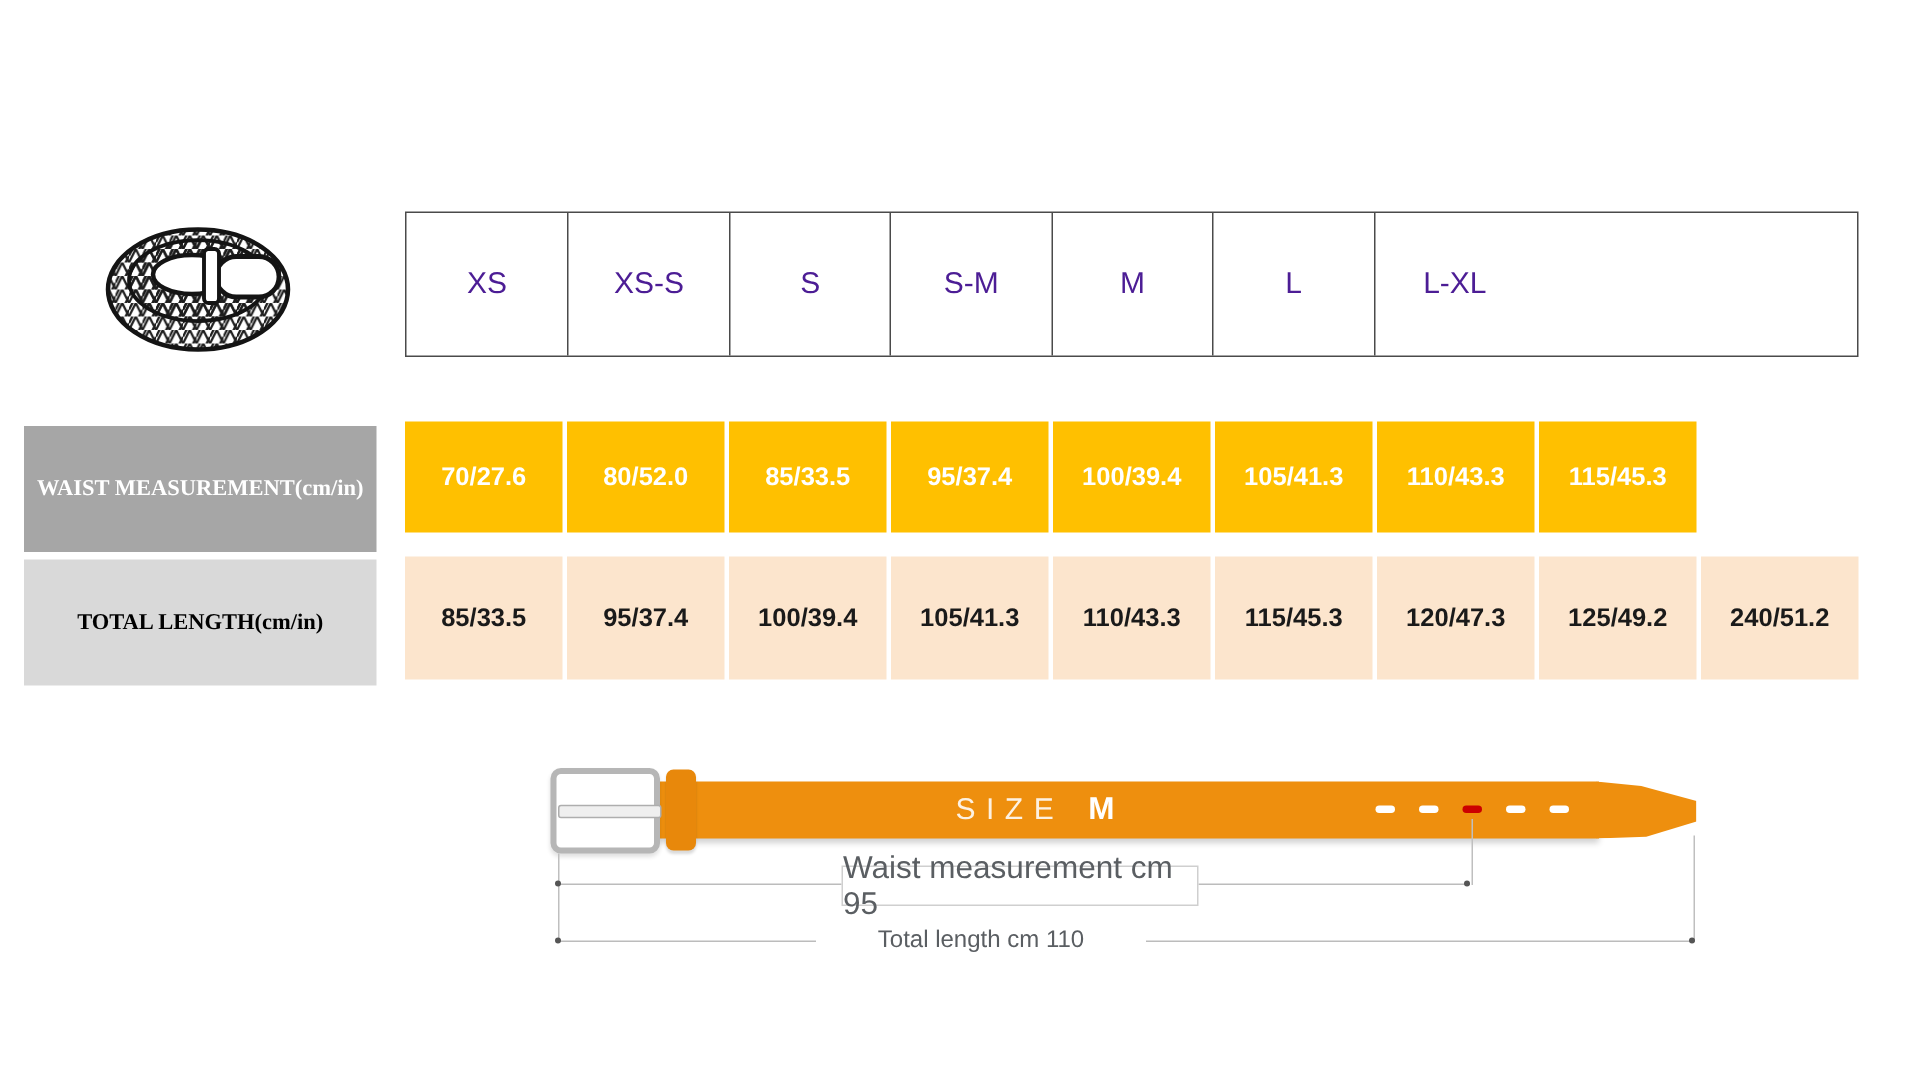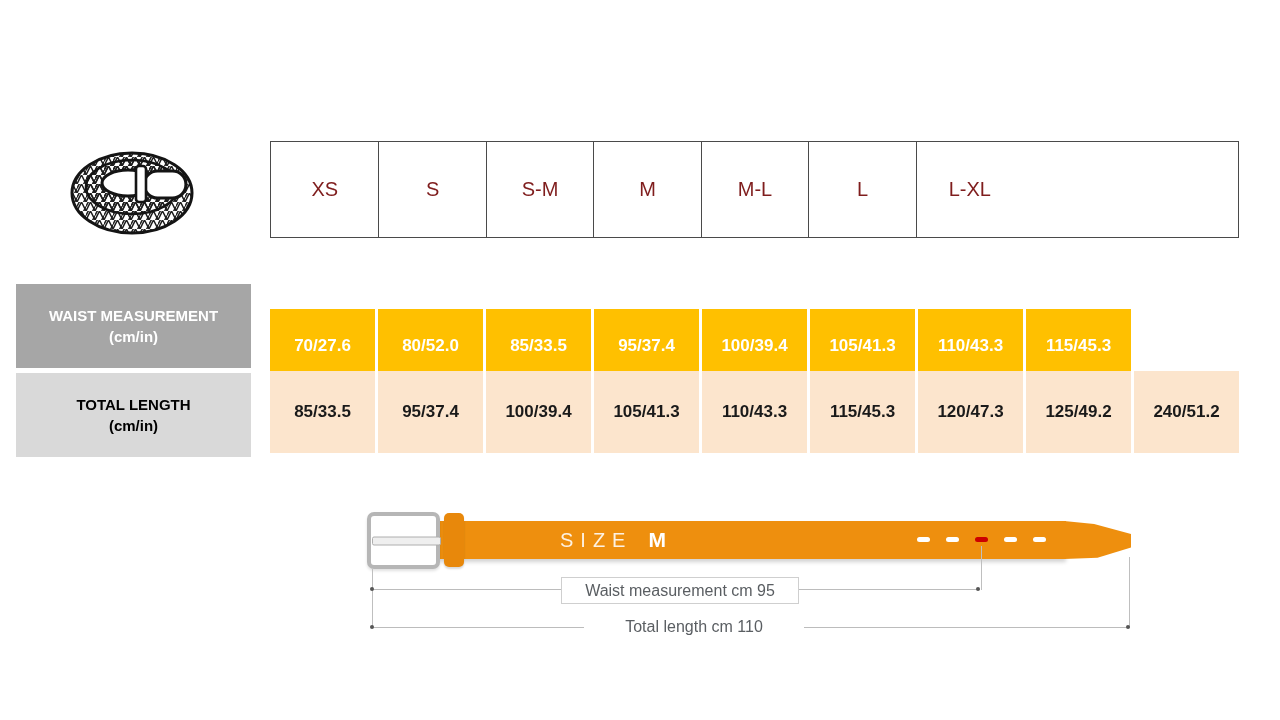--- a/index.html
+++ b/index.html
@@ -8,34 +8,34 @@
   #page { position:relative; width:1280px; height:720px; background:#fff; }
 
   
   #belt-icon { position:absolute; left:68px; top:138px; width:132px; height:102px; }
 
   
   #size-header { position:absolute; left:270px; top:141px; width:969px; height:97px;
     display:grid; grid-template-columns:repeat(9,1fr);
     border:1.6px solid #4a4a4a; background:#fff; }
   #size-header .hcell { display:flex; align-items:center; justify-content:center;
-    font-size:20px; color:#7f1d1d; border-left:1.4px solid #4a4a4a; }
+    font-size:20px; color:#4c1d95; border-left:1.4px solid #4a4a4a; }
   #size-header .hcell:first-child { border-left:none; }
 
   
   .row-label { position:absolute; left:16px; width:235px; height:84px;
-    display:flex; flex-direction:column; align-items:center; justify-content:center;
-    font-weight:bold; font-size:15px; line-height:1.4; text-align:center; }
+    display:flex; flex-direction:row; align-items:center; justify-content:center;
+    font-weight:bold; font-size:15px; line-height:1.4; text-align:center;font-family:Liberation Serif, serif; }
   #waist-label { top:284px; background:#A6A6A6; color:#ffffff; }
   #length-label { top:373px; background:#D9D9D9; color:#000000; }
 
   
   .value-row { position:absolute; left:270px; width:969px;
     display:grid; grid-template-columns:repeat(9,1fr); gap:3px; }
-  #waist-row { top:281px; height:74px;margin-top:28px; }
+  #waist-row { top:281px; height:74px; }
   #length-row { top:371px; height:82px; }
   .vcell { display:flex; align-items:center; justify-content:center;
     font-weight:bold; font-size:17px; }
   #waist-row .vcell { background:#FFC000; color:#ffffff; }
   #length-row .vcell { background:#FCE5CD; color:#1a1a1a; }
 
   
   #buckle { position:absolute; left:367px; top:512px; width:73px; height:57px;
     background:#ffffff; border:4px solid #b6b6b6; border-radius:7px;
     box-shadow:0 2px 3px rgba(0,0,0,0.12); }
@@ -43,35 +43,35 @@
     transform:translateY(-50%); height:9px; background:#efefef;
     border:1.5px solid #aeaeae; border-radius:2px; }
   #belt-strap { position:absolute; left:438px; top:521px; width:628px; height:38px;
     background:#EE8F0E; box-shadow:0 3px 4px rgba(0,0,0,0.18); }
   #belt-keeper { position:absolute; left:444px; top:513px; width:20px; height:54px;
     background:#E8880B; border-radius:5px; box-shadow:0 2px 2px rgba(0,0,0,0.15); }
   #belt-tip { position:absolute; left:1064px; top:521px; width:67px; height:38px;
     background:#EE8F0E; filter:drop-shadow(0 3px 3px rgba(0,0,0,0.2));
     clip-path:polygon(0 0, 45% 8%, 100% 34%, 100% 70%, 50% 97%, 0 100%); }
   #size-text { position:absolute; left:560px; top:521px; width:260px; height:38px;
-    display:flex; align-items:center; }
+    display:flex; align-items:center; justify-content:center; }
   #size-text .size-word { color:rgba(255,255,255,0.88); font-size:20px; letter-spacing:7px; }
   #size-text .size-val { color:#ffffff; font-size:21px; font-weight:bold; margin-left:16px; }
   .hole { position:absolute; top:537px; width:13px; height:5px; border-radius:2.5px;
     background:#ffffff; }
   .hole.red { background:#CC0000; }
 
   
   .vline { position:absolute; width:1px; background:#bfbfbf; }
   .hline { position:absolute; height:1px; background:#bcbcbc; }
   .dot { position:absolute; width:4px; height:4px; border-radius:50%; background:#555; }
   #waist-note { position:absolute; left:561px; top:577px; width:238px; height:27px;
     background:#ffffff; border:1px solid #cfcfcf; display:flex; align-items:center;
-    justify-content:center; font-size:16px; color:#5a5e62; }
-  #length-note { position:absolute; left:584px; top:616px; width:220px; height:22px;
+    justify-content:center; font-size:21px; color:#5a5e62; }
+  #length-note { position:absolute; left:544px; top:616px; width:220px; height:22px;
     display:flex; align-items:center; justify-content:center;
     font-size:16px; color:#5a5e62; background:#fff; }
 </style>
 </head>
 <body>
 
 <div id="page">
 
   <div id="belt-icon">
     <svg viewBox="0 0 132 100" width="132" height="102">
@@ -84,24 +84,24 @@
       <ellipse cx="64" cy="54" rx="60" ry="40" fill="url(#braid)" stroke="#141414" stroke-width="3"></ellipse>
       <ellipse cx="64" cy="48" rx="46" ry="27" fill="url(#braid)" stroke="#141414" stroke-width="2.5"></ellipse>
       <ellipse cx="60" cy="44" rx="26" ry="13" fill="#ffffff" stroke="#141414" stroke-width="3"></ellipse>
       <rect x="76" y="32" width="42" height="27" rx="13.5" fill="#ffffff" stroke="#141414" stroke-width="3.2"></rect>
       <rect x="68" y="27" width="10" height="36" rx="3" fill="#ffffff" stroke="#141414" stroke-width="2.6"></rect>
     </svg>
   </div>
 
   <div id="size-header">
     <div class="hcell">XS</div>
+    <div class="hcell">XS-S</div>
     <div class="hcell">S</div>
     <div class="hcell">S-M</div>
     <div class="hcell">M</div>
-    <div class="hcell">M-L</div>
     <div class="hcell">L</div>
     <div class="hcell">L-XL</div>
   </div>
 
   <div id="waist-label" class="row-label">
     <span>WAIST MEASUREMENT</span>
     <span>(cm/in)</span>
   </div>
   <div id="waist-row" class="value-row">
     <div class="vcell">70/27.6</div>

